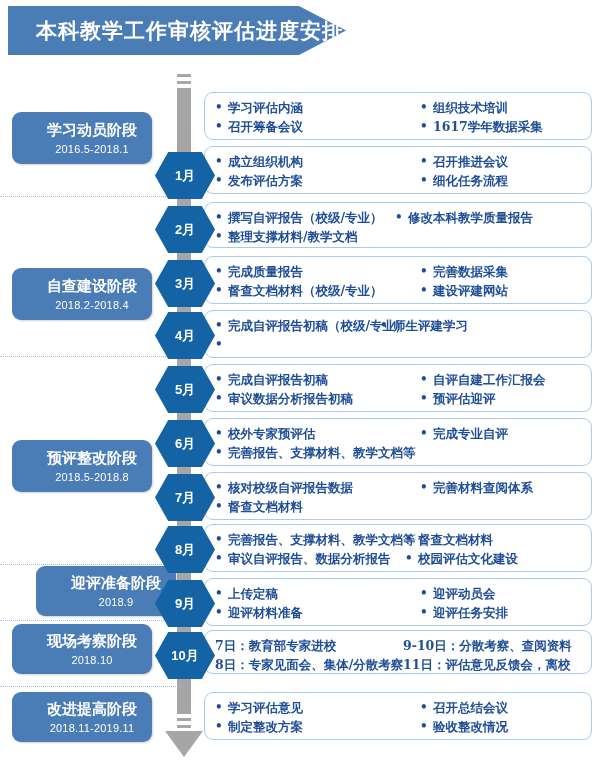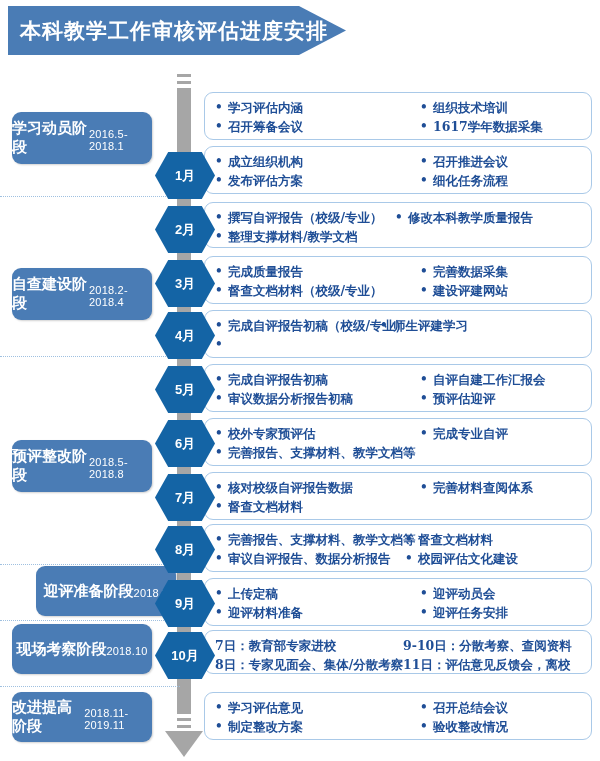--- a/index.html
+++ b/index.html
@@ -18,21 +18,21 @@
     width: 338px; height: 49px;
     background: #4a7cb5;
     clip-path: polygon(0 0, 291px 0, 338px 50%, 291px 100%, 0 100%);
     display: flex; align-items: center;
   }
   .title-banner .title-text {
     color: #ffffff;
     font-size: 21px;
     font-weight: bold;
     letter-spacing: 1px;
-    padding-left: 12px;
+    padding-left: 28px;
     font-family: "DejaVu Serif", "Liberation Serif", serif;
   }
 
   
   .spine {
     position: absolute;
     left: 177px; top: 70px;
     width: 14px; height: 665px;
     background: #a6a6a6;
   }
@@ -53,23 +53,25 @@
 
   
   .phase-box {
     position: absolute;
     left: 12px;
     width: 140px;
     background: #4a7cb5;
     border-radius: 9px;
     color: #ffffff;
     display: flex;
+    flex-direction: column;
     align-items: center;
     justify-content: center;
     box-shadow: 1px 1px 2px rgba(0,0,0,0.18);
+    padding-left: 20px;
   }
   .phase-name {
     font-size: 15px;
     font-weight: bold;
     font-family: "DejaVu Serif", "Liberation Serif", serif;
     line-height: 1.25;
   }
   .phase-range {
     font-size: 11px;
     margin-top: 3px;

